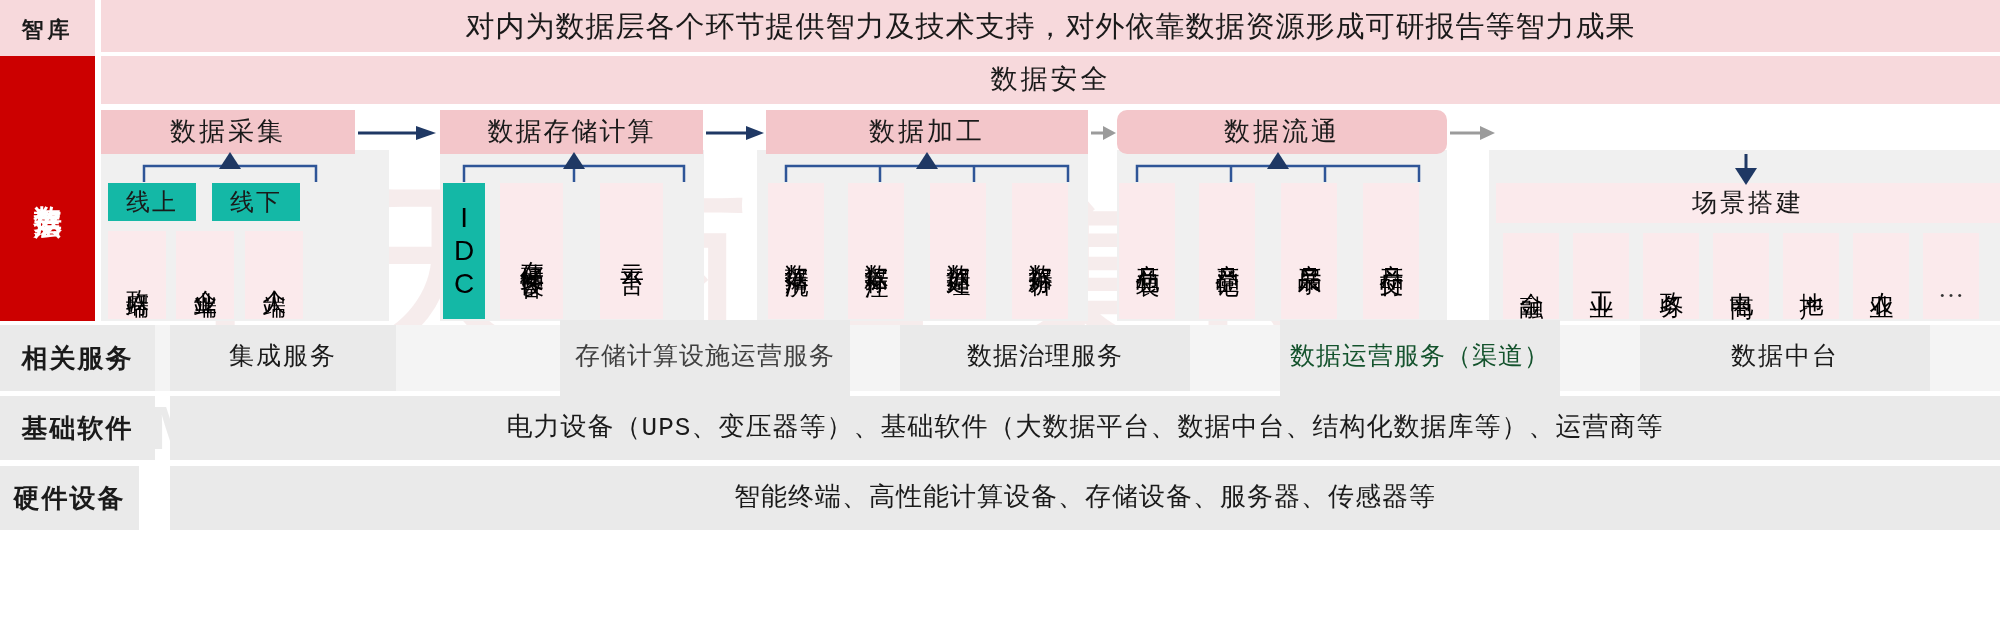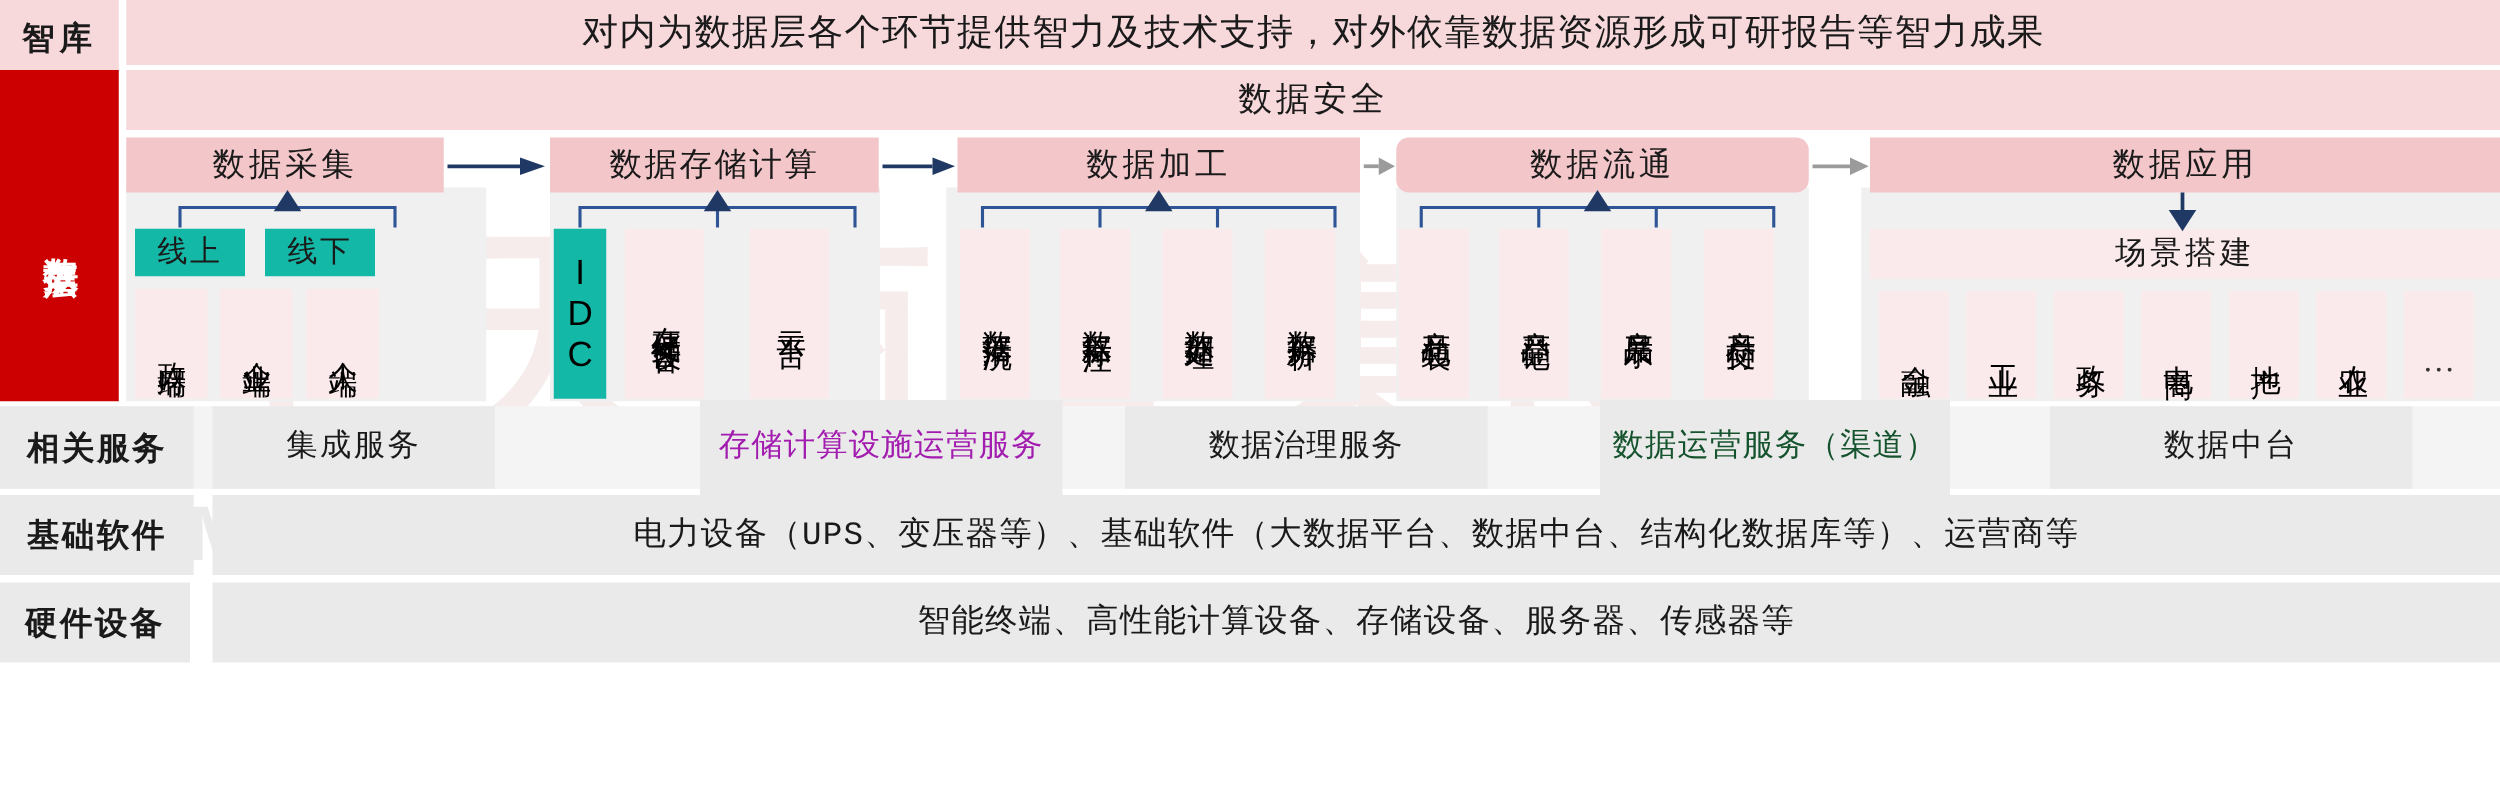--- a/index.html
+++ b/index.html
@@ -93,21 +93,21 @@
 </head>
 <body>
 
 <div id="root">
 
   <div class="watermark">
     <div class="wm-cn">中天商管集团</div>
     <div class="wm-en">MANAGEMENT PROFESSIONAL GROUP</div>
   </div>
 
-  <div class="leftlabel pink-light" style="left:0px; top:0px; width:95px; height:60px; font-size:26px; letter-spacing:4px;">智库</div>
+  <div class="leftlabel pink-light" style="left:0px; top:0px; width:95px; height:60px; font-size:22px; letter-spacing:4px;">智库</div>
 
   <div class="box pink-light" style="left:101px; top:0px; width:1899px; height:52px; font-size:29px; color:#1a1a1a; letter-spacing:1px;">对内为数据层各个环节提供智力及技术支持，对外依靠数据资源形成可研报告等智力成果</div>
 
   <div class="leftlabel red-solid" style="left:0px; top:56px; width:95px; height:265px; font-size:28px;">
     <span class="vtext">数据层</span>
   </div>
 
   <div class="box pink-light" style="left:101px; top:56px; width:1899px; height:48px; font-size:27px; color:#1a1a1a; letter-spacing:3px;">数据安全</div>
 
   <div class="row grey-faint" style="left:101px; top:150px; width:288px; height:171px; z-index:2;"></div>
@@ -117,21 +117,20 @@
   <div class="row grey-faint" style="left:1489px; top:150px; width:511px; height:171px; z-index:2;"></div>
 
   <div class="box pink-mid" style="left:101px; top:110px; width:254px; height:44px; font-size:26px; color:#1a1a1a; letter-spacing:3px;">数据采集</div>
 
   <div class="box pink-mid" style="left:440px; top:110px; width:263px; height:44px; font-size:26px; color:#1a1a1a; letter-spacing:2px;">数据存储计算</div>
 
   <div class="box pink-mid" style="left:766px; top:110px; width:322px; height:44px; font-size:26px; color:#1a1a1a; letter-spacing:3px;">数据加工</div>
 
   <div class="box pink-mid" style="left:1117px; top:110px; width:330px; height:44px; font-size:26px; color:#1a1a1a; letter-spacing:3px;border-radius:10px;">数据流通</div>
 
-  <div class="box pink-mid" style="left:1496px; top:110px; width:504px; height:44px; font-size:26px; color:#1a1a1a; letter-spacing:3px;">数据应用</div>
 
   <svg class="connector" style="left:358px; top:124px;" width="80" height="18" viewBox="0 0 80 18">
     <line x1="0" y1="9" x2="58" y2="9" stroke="#1f3864" stroke-width="3"></line>
     <polygon points="58,2 78,9 58,16" fill="#1f3864"></polygon>
   </svg>
   <svg class="connector" style="left:706px; top:124px;" width="60" height="18" viewBox="0 0 60 18">
     <line x1="0" y1="9" x2="40" y2="9" stroke="#1f3864" stroke-width="3"></line>
     <polygon points="40,2 58,9 40,16" fill="#1f3864"></polygon>
   </svg>
   <svg class="connector" style="left:1091px; top:124px;" width="26" height="18" viewBox="0 0 26 18">
@@ -243,29 +242,29 @@
     <span class="vtext" style="font-size:24px;">农业</span>
   </div>
   <div class="box pink-faint" style="left:1923px; top:233px; width:56px; height:86px; font-size:26px; color:#333; align-items:flex-end; padding-bottom:14px;">…</div>
 
   <div class="row grey-band" style="left:0px; top:325px; width:2000px; height:66px; z-index:2;"></div>
 
   <div class="leftlabel grey-cell" style="left:0px; top:325px; width:155px; height:66px; font-size:26px; letter-spacing:2px;">相关服务</div>
 
   <div class="box grey-cell" style="left:170px; top:325px; width:226px; height:66px; font-size:25px; color:#1a1a1a; letter-spacing:2px;">集成服务</div>
 
-  <div class="box grey-cell" style="left:560px; top:320px; width:290px; height:76px; font-size:25px; color:#a21caf; letter-spacing:1px; padding:0 8px;">存储计算设施运营服务</div>
+  <div class="box grey-cell" style="left:560px; top:320px; width:290px; height:76px; font-size:25px; color:#404040; letter-spacing:1px; padding:0 8px;">存储计算设施运营服务</div>
 
   <div class="box grey-cell" style="left:900px; top:325px; width:290px; height:66px; font-size:25px; color:#1a1a1a; letter-spacing:1px;">数据治理服务</div>
 
   <div class="box grey-cell" style="left:1280px; top:320px; width:280px; height:76px; font-size:25px; color:#14532d; letter-spacing:1px; padding:0 8px;">数据运营服务（渠道）</div>
 
   <div class="box grey-cell" style="left:1640px; top:325px; width:290px; height:66px; font-size:25px; color:#1a1a1a; letter-spacing:2px;">数据中台</div>
 
   <div class="leftlabel grey-cell" style="left:0px; top:396px; width:155px; height:64px; font-size:26px; letter-spacing:2px;">基础软件</div>
 
   <div class="box grey-cell" style="left:170px; top:396px; width:1830px; height:64px; font-size:26px; color:#1a1a1a; letter-spacing:1px;">电力设备（UPS、变压器等）、基础软件（大数据平台、数据中台、结构化数据库等）、运营商等</div>
 
-  <div class="leftlabel grey-cell" style="left:0px; top:466px; width:152px; height:64px; font-size:26px; letter-spacing:2px;">硬件设备</div>
+  <div class="leftlabel grey-cell" style="left:0px; top:466px; width:139px; height:64px; font-size:26px; letter-spacing:2px;">硬件设备</div>
 
   <div class="box grey-cell" style="left:170px; top:466px; width:1830px; height:64px; font-size:26px; color:#1a1a1a; letter-spacing:1px;">智能终端、高性能计算设备、存储设备、服务器、传感器等</div>
 
 </div>
 
 </body></html>

